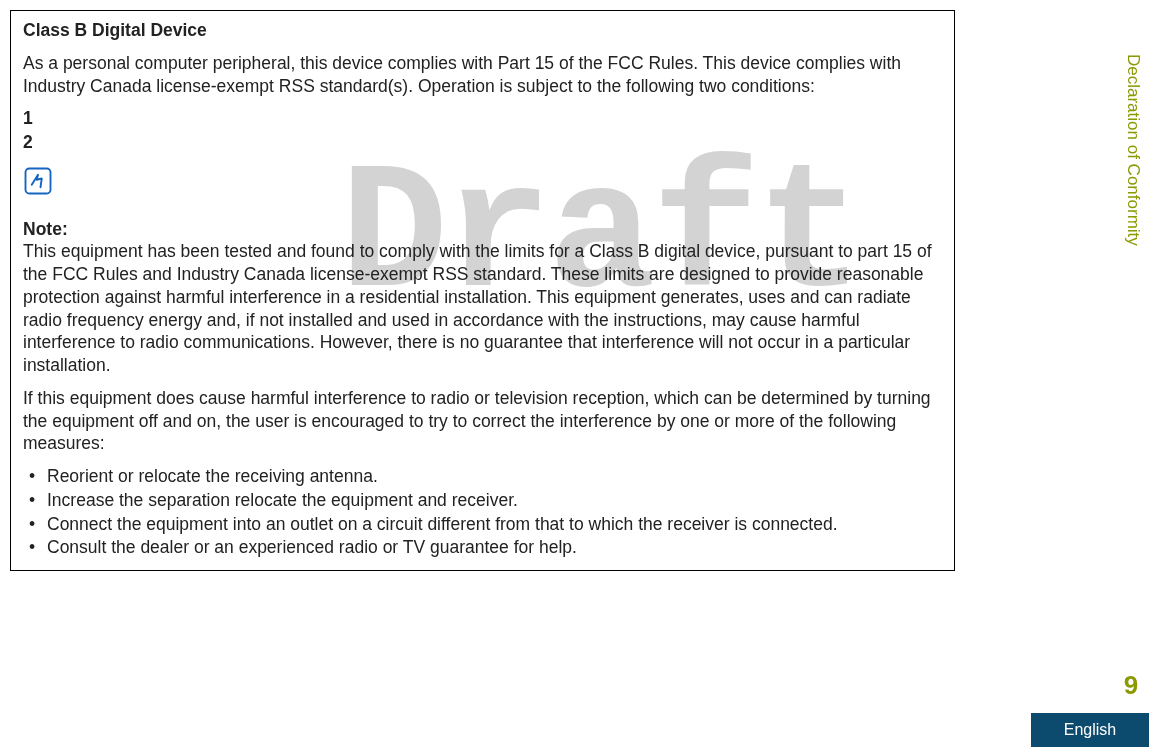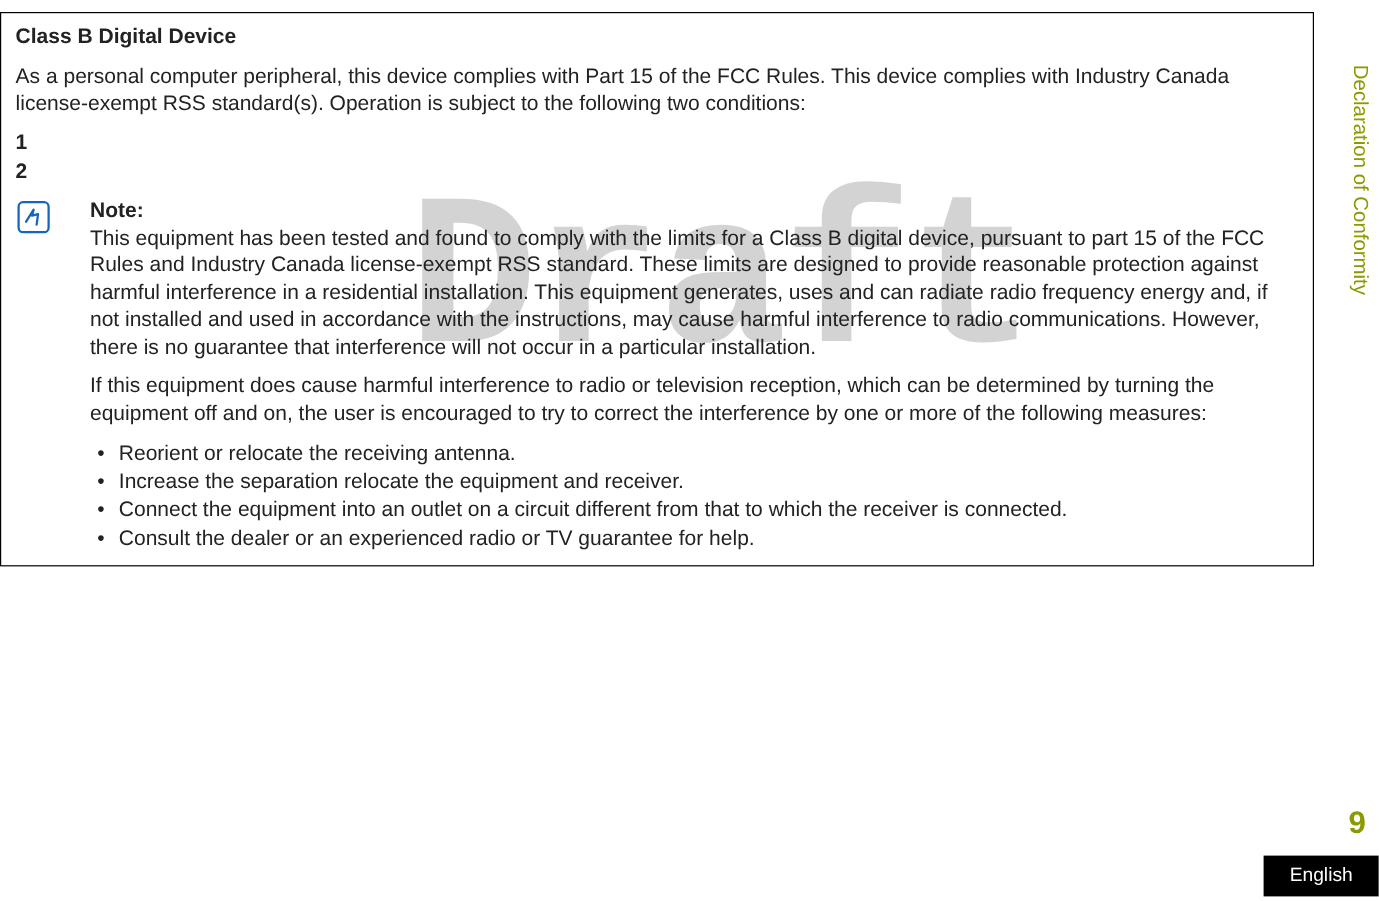--- a/index.html
+++ b/index.html
@@ -8,23 +8,23 @@
     width: 1149px;
     height: 751px;
     position: relative;
     background: #fff;
     color: #222;
     font-size: 17.5px;
     line-height: 1.3;
   }
   .content-box {
     position: absolute;
-    left: 0;
+    left: 10px;
     top: 10px;
-    width: 1095px;
+    width: 945px;
     border: 1.5px solid #000;
     padding: 8px 12px 10px 12px;
   }
   .title {
     font-weight: bold;
     margin-bottom: 10px;
   }
   .intro {
     margin-bottom: 10px;
   }
@@ -35,21 +35,22 @@
     display: flex;
     margin-bottom: 1px;
   }
   .num-item .num {
     font-weight: bold;
     width: 22px;
     flex-shrink: 0;
   }
   .note-block {
     display: flex;
-    gap: 28px;
+    gap: 16px;
+    flex-direction: column;
   }
   .note-icon {
     flex-shrink: 0;
     width: 34px;
     padding-top: 2px;
   }
   .note-icon svg { width: 30px; height: 30px; }
   .note-body { flex: 1; }
   .note-label { font-weight: bold; }
   .note-p { margin-bottom: 10px; }
@@ -99,23 +100,23 @@
     bottom: 48px;
     text-align: center;
     font-weight: bold;
     font-size: 26px;
     color: #8a9a00;
   }
   .lang-box {
     position: absolute;
     right: 0;
     bottom: 4px;
-    width: 96px;
+    width: 118px;
     height: 34px;
-    background: #000000;
+    background: #0c4a6e;
     color: #fff;
     display: flex;
     align-items: center;
     justify-content: center;
     font-size: 16px;
   }
   .wm-wrap{ position:absolute; inset:0; overflow:hidden; pointer-events:none;}
 </style>
 </head>
 <body>

